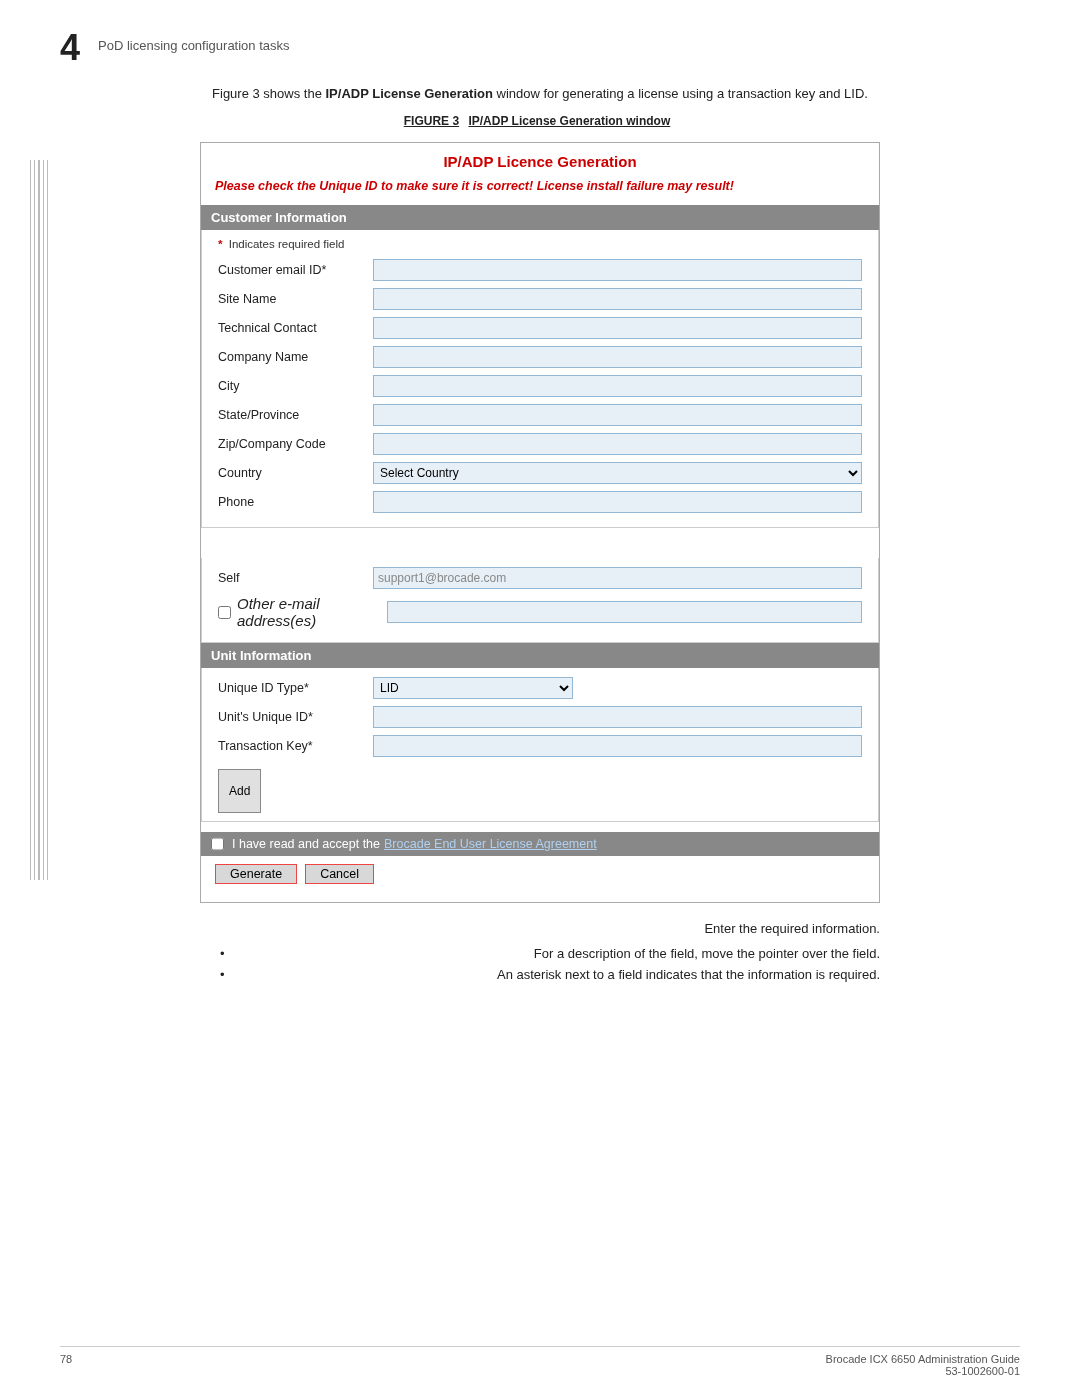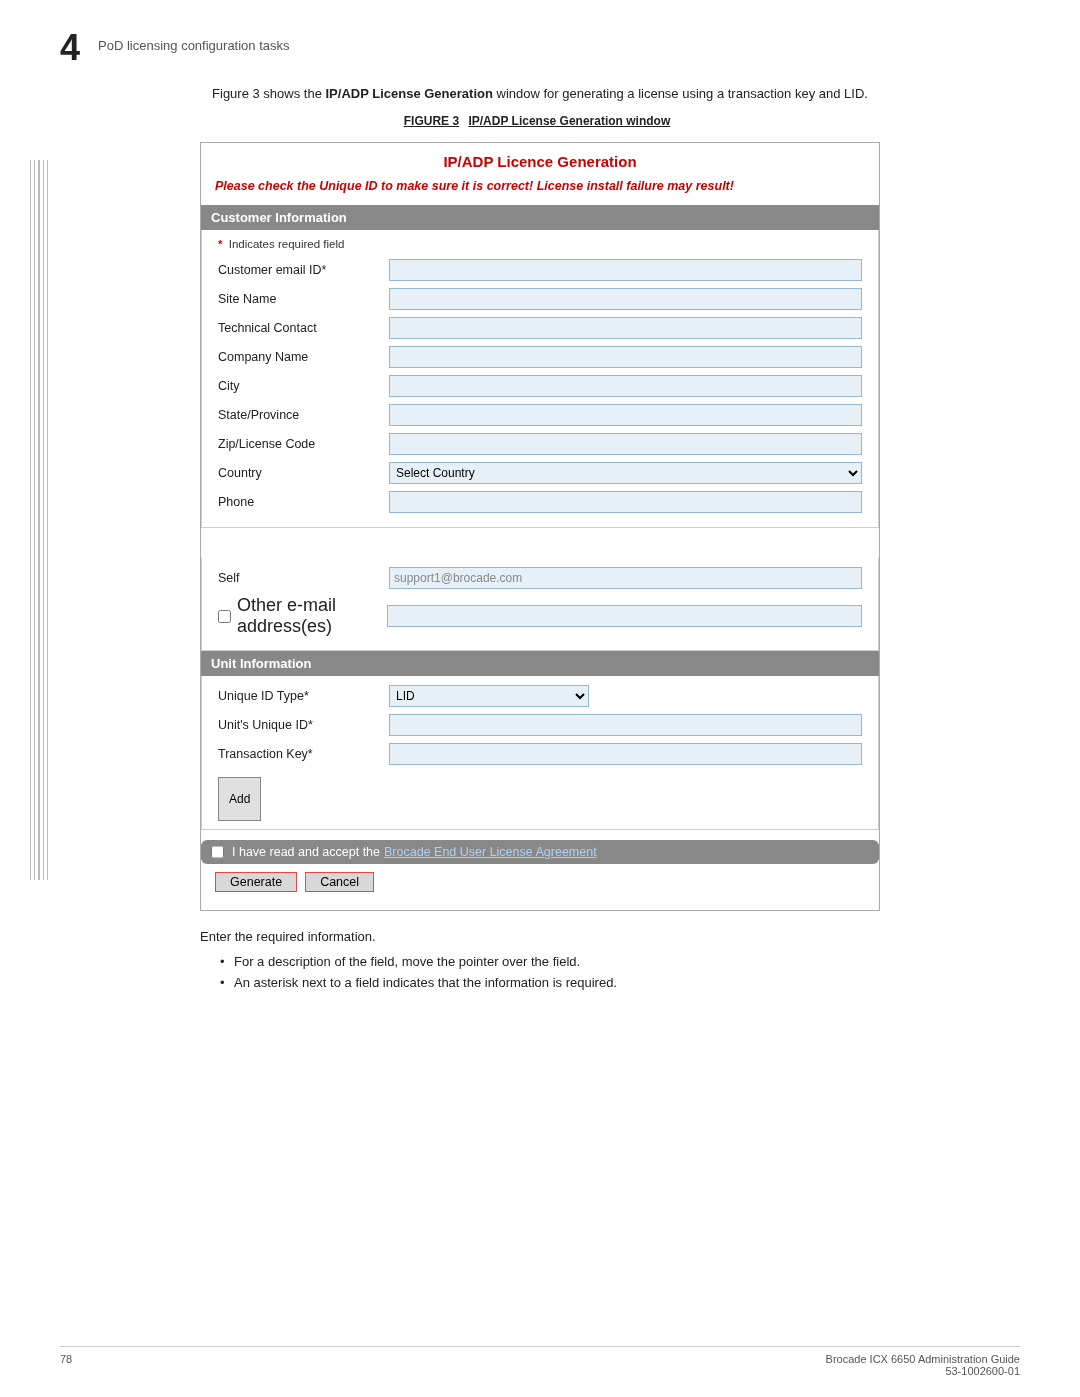--- a/index.html
+++ b/index.html
@@ -138,21 +138,20 @@
       font-weight: bold;
       margin-right: 3px;
     }
 
     
     .form-row {
       display: flex;
       align-items: center;
       margin-bottom: 5px;
       min-height: 24px;
-      gap: 16px;
     }
 
     .form-label {
       width: 155px;
       font-size: 12.5px;
       color: #222;
       flex-shrink: 0;
     }
 
     .form-input {
@@ -189,23 +188,24 @@
       display: flex;
       align-items: center;
       margin-bottom: 5px;
     }
 
     .checkbox-row input[type="checkbox"] {
       margin-right: 6px;
     }
 
     .checkbox-label {
-      font-size: 18px;
+      font-size: 15px;
       width: 150px;
       flex-shrink: 0;
+      font-style: italic;
     }
 
     
     .self-input {
       flex: 1;
       height: 22px;
       border: 1px solid #94b8d4;
       background: #e8f0f7;
       font-size: 12px;
       padding: 2px 4px;
@@ -238,21 +238,20 @@
     }
 
     
     .eula-row {
       background: #888;
       color: #fff;
       display: flex;
       padding: 5px 10px;
       margin-top: 10px;
       font-size: 12.5px;
-      border-radius: 6px;
     }
 
     .eula-row input[type="checkbox"] {
       margin-right: 8px;
     }
 
     .eula-link {
       color: #b0d0f0;
       text-decoration: underline;
       cursor: pointer;
@@ -272,20 +271,21 @@
       border: 1px solid #ef4444;
       background: #d8d8d8;
       cursor: pointer;
     }
 
     
     .after-form {
       max-width: 680px;
       margin: 18px auto 0 auto;
       font-size: 13px;
+      text-align: right;
     }
 
     .after-form p {
       margin-bottom: 10px;
     }
 
     .bullet-list {
       list-style: none;
       padding-left: 20px;
     }
@@ -386,21 +386,21 @@
         <div class="form-label">City</div>
         <input class="form-input" type="text" value="" style="">
       </div>
 
       <div class="form-row">
         <div class="form-label">State/Province</div>
         <input class="form-input" type="text" value="" style="">
       </div>
 
       <div class="form-row">
-        <div class="form-label">Zip/License Code</div>
+        <div class="form-label">Zip/Company Code</div>
         <input class="form-input" type="text" value="" style="">
       </div>
 
       <div class="form-row">
         <div class="form-label">Country</div>
         <select class="form-select">
           <option>Select Country</option>
           <option>United States</option>
           <option>Canada</option>
           <option>United Kingdom</option>

